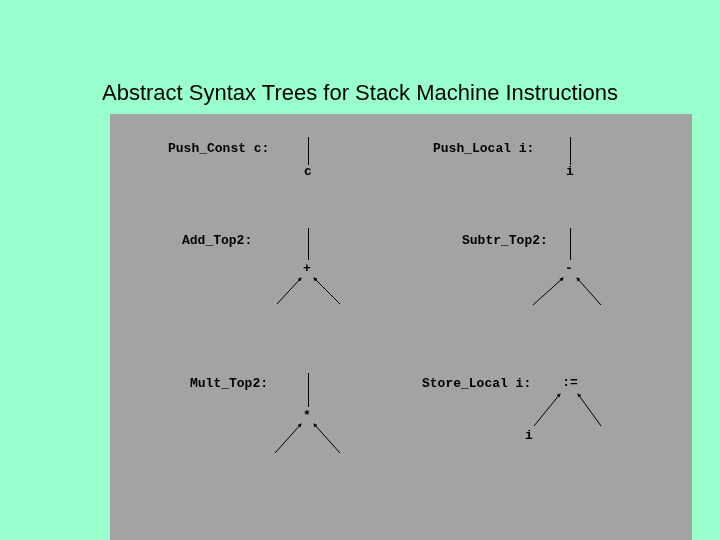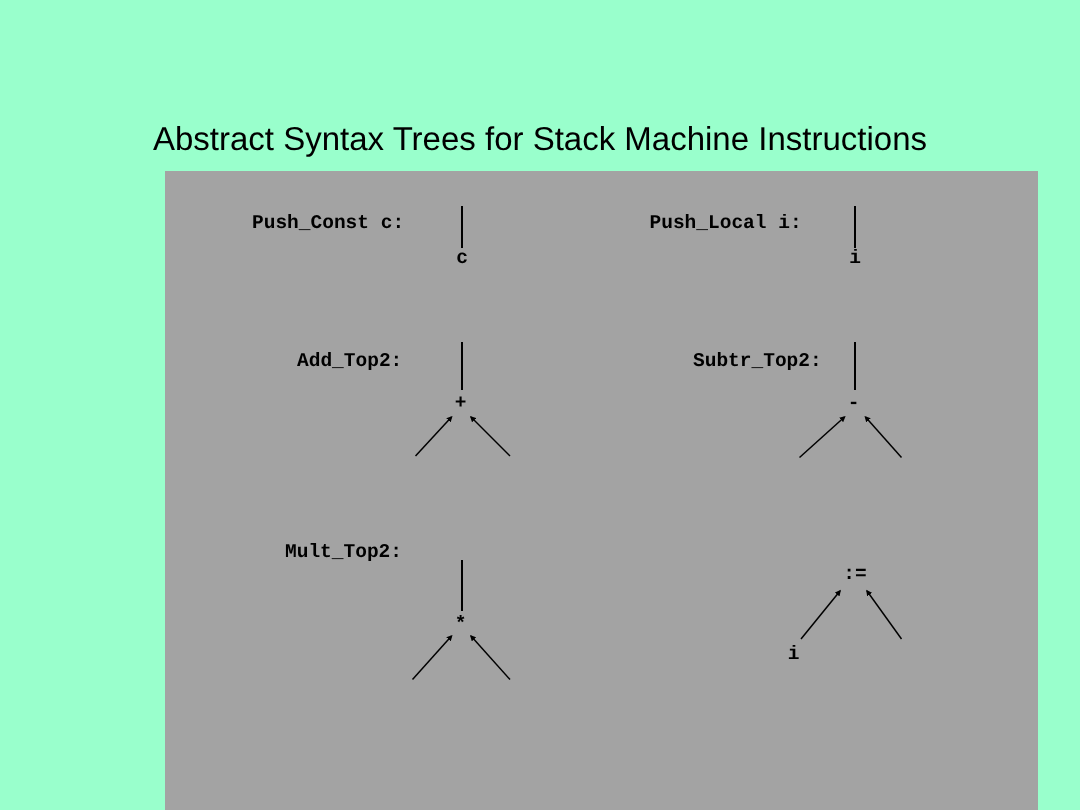--- a/index.html
+++ b/index.html
@@ -35,23 +35,24 @@
 </style>
 </head>
 <body>
 
 <div class="slide-title">Abstract Syntax Trees for Stack Machine Instructions</div>
 
 <div class="panel">
 
   <span class="instr-label" style="left:58px;  top:27px">Push_Const c:</span>
   <span class="instr-label" style="left:323px; top:27px">Push_Local i:</span>
-  <span class="instr-label" style="left:88px;  top:119px">Add_Top2:</span>
+  <span class="instr-label" style="left:72px;  top:119px">Add_Top2:</span>
   <span class="instr-label" style="left:352px; top:119px">Subtr_Top2:</span>
-  <span class="instr-label" style="left:80px;  top:246px">Mult_Top2:</span>
+  <span class="instr-label" style="left:80px;  top:262px">Mult_Top2:</span>
+  <span class="instr-label" style="left:312px; top:262px">Store_Local i:</span>
 
   <svg class="tree-canvas" width="582" height="367" viewBox="0 0 582 367">
     <defs>
       <marker id="arrow" viewBox="0 0 8 8" refX="6" refY="4" markerWidth="4" markerHeight="4" orient="auto">
         <path d="M0,0 L8,4 L0,8 z" fill="#000000"></path>
       </marker>
     </defs>
 
     <g>
       <line class="trunk" x1="198" y1="23" x2="198" y2="51"></line>

